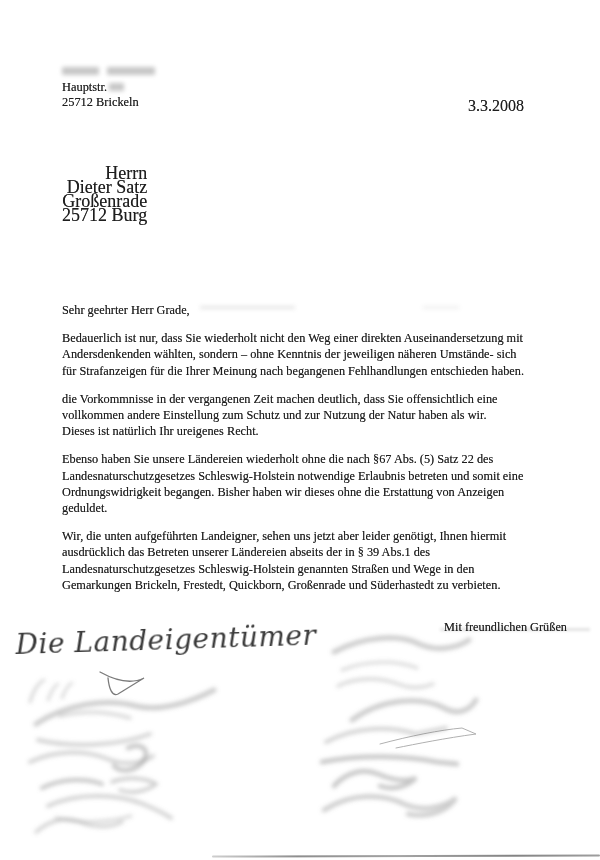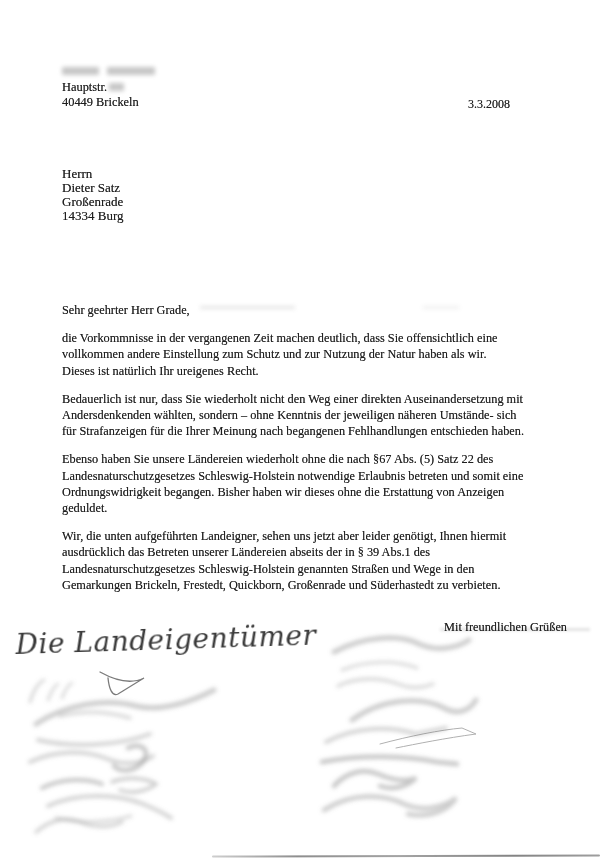--- a/index.html
+++ b/index.html
@@ -36,28 +36,29 @@
     height: 8px;
     vertical-align: baseline;
   }
   .redact.name-a { width: 37px; margin-right: 8px; }
   .redact.name-b { width: 48px; }
   .redact.house-no { width: 15px; margin-left: 2px; }
 
   .date {
     position: absolute;
     top: 97px; left: 468px;
-    font-size: 12px;
+    font-size: 16px;
   }
 
   .recipient {
     position: absolute;
     top: 167px; left: 62px;
-    font-size: 13px;
+    font-size: 18px;
     line-height: 13.9px;
+    text-align: right;
   }
 
   .body-block {
     position: absolute;
     top: 302px; left: 62px;
     width: 505px;
     font-size: 12.3px;
     line-height: 16.2px;
   }
   .body-block p {
@@ -122,44 +123,44 @@
 
 <div class="page">
 
   <div class="sender txt">
     <div>
       <span class="redact name-a"></span><span class="redact name-b"></span>
     </div>
     <div>
       <span>Hauptstr.</span><span class="redact house-no"></span>
     </div>
-    <div>40449 Brickeln</div>
+    <div>25712 Brickeln</div>
   </div>
 
   <div class="date txt">3.3.2008</div>
 
   <div class="recipient txt">
     <div>Herrn</div>
     <div>Dieter Satz</div>
     <div>Großenrade</div>
-    <div>14334 Burg</div>
+    <div>25712 Burg</div>
   </div>
 
   <div class="salutation-smudge"></div>
   <div class="salutation-smudge s2"></div>
   <div class="closing-smudge"></div>
 
   <div class="body-block txt">
     <p class="salutation">Sehr geehrter Herr Grade,</p>
+    <p>Bedauerlich ist nur, dass Sie wiederholt nicht den Weg einer direkten Auseinandersetzung mit
+Andersdenkenden wählten, sondern – ohne Kenntnis der jeweiligen näheren Umstände- sich
+für Strafanzeigen für die Ihrer Meinung nach begangenen Fehlhandlungen entschieden haben.</p>
     <p>die Vorkommnisse in der vergangenen Zeit machen deutlich, dass Sie offensichtlich eine
 vollkommen andere Einstellung zum Schutz und zur Nutzung der Natur haben als wir.
 Dieses ist natürlich Ihr ureigenes Recht.</p>
-    <p>Bedauerlich ist nur, dass Sie wiederholt nicht den Weg einer direkten Auseinandersetzung mit
-Andersdenkenden wählten, sondern – ohne Kenntnis der jeweiligen näheren Umstände- sich
-für Strafanzeigen für die Ihrer Meinung nach begangenen Fehlhandlungen entschieden haben.</p>
     <p>Ebenso haben Sie unsere Ländereien wiederholt ohne die nach §67 Abs. (5) Satz 22 des
 Landesnaturschutzgesetzes Schleswig-Holstein notwendige Erlaubnis betreten und somit eine
 Ordnungswidrigkeit begangen. Bisher haben wir dieses ohne die Erstattung von Anzeigen
 geduldet.</p>
     <p>Wir, die unten aufgeführten Landeigner, sehen uns jetzt aber leider genötigt, Ihnen hiermit
 ausdrücklich das Betreten unserer Ländereien abseits der in § 39 Abs.1 des
 Landesnaturschutzgesetzes Schleswig-Holstein genannten Straßen und Wege in den
 Gemarkungen Brickeln, Frestedt, Quickborn, Großenrade und Süderhastedt zu verbieten.</p>
     <p class="closing">Mit freundlichen Grüßen</p>
   </div>

